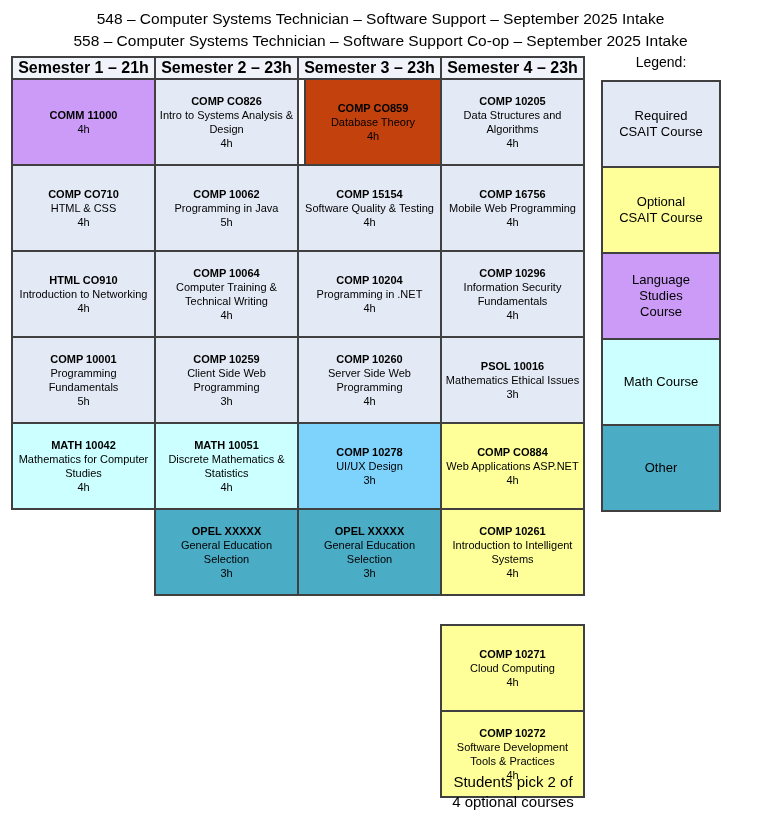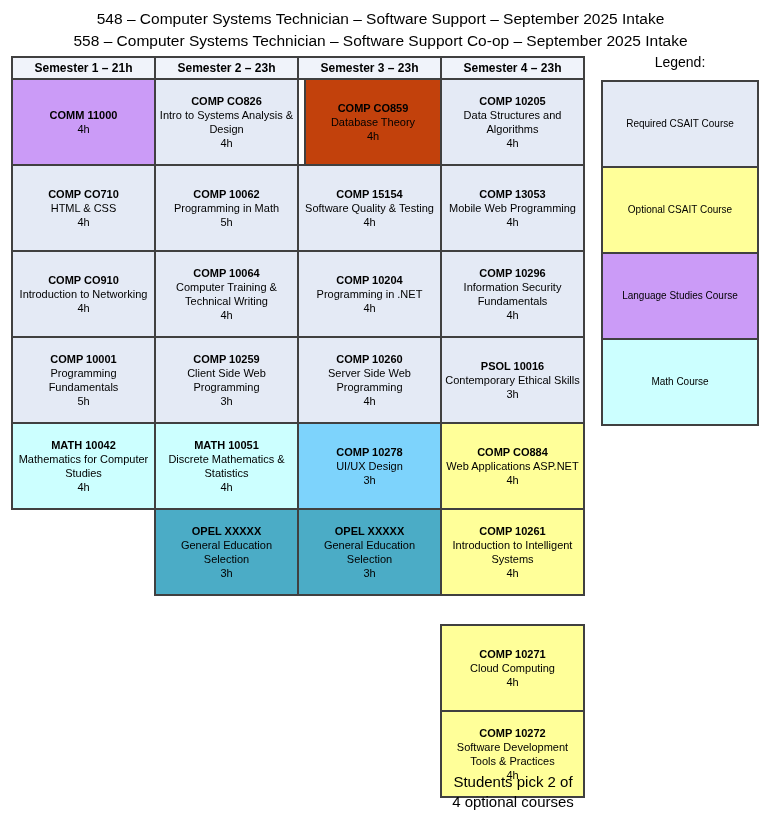--- a/index.html
+++ b/index.html
@@ -10,29 +10,29 @@
   .titles { position:absolute; top:8px; left:0; width:761px; text-align:center;
     font-size:15.5px; line-height:22px; }
   .course-table { position:absolute; left:11px; top:56px; display:flex; align-items:flex-start; }
   .col { width:145px; display:flex; flex-direction:column; }
   .col + .col { margin-left:-2px; }
   .cell {
     box-sizing:border-box; border:2px solid #404040; margin-top:-2px;
     height:88px; display:flex; flex-direction:column; align-items:center; justify-content:center;
     text-align:center; font-size:11px; line-height:14px; padding:2px 3px;
   }
-  .cell.header { height:24px; margin-top:0; font-weight:bold; font-size:12px;
+  .cell.header { height:24px; margin-top:0; font-weight:bold; font-size:16px;
     justify-content:center; }
   .cell .code { font-weight:bold; }
-  .legend-wrap { position:absolute; left:601px; top:52px; width:158px; }
+  .legend-wrap { position:absolute; left:601px; top:52px; width:120px; }
   .legend-title { text-align:center; font-size:14px; line-height:20px; margin-bottom:8px; }
   .legend-item {
     box-sizing:border-box; border:2px solid #404040; margin-top:-2px; height:88px;
     display:flex; align-items:center; justify-content:center; text-align:center;
-    font-size:10px; line-height:16px; padding:0 16px;
+    font-size:13px; line-height:16px; padding:0 16px;
   }
   .legend-item:first-child { margin-top:0; }
   .footnote { position:absolute; left:440px; top:772px; width:146px; text-align:center;
     font-size:15px; line-height:20px; }
 </style>
 </head>
 <body>
 
 <div class="page">
   <div class="titles">
@@ -46,21 +46,21 @@
         <div class="cell" style="background: rgb(203, 155, 247); border-color: rgb(64, 64, 64);">
           <div class="code">COMM 11000</div>
           <div class="hours">4h</div>
         </div>
         <div class="cell" style="background: rgb(228, 234, 245); border-color: rgb(64, 64, 64);">
           <div class="code">COMP CO710</div>
           <div class="name">HTML &amp; CSS</div>
           <div class="hours">4h</div>
         </div>
         <div class="cell" style="background: rgb(228, 234, 245); border-color: rgb(64, 64, 64);">
-          <div class="code">COMP CO910</div>
+          <div class="code">HTML CO910</div>
           <div class="name">Introduction to Networking</div>
           <div class="hours">4h</div>
         </div>
         <div class="cell" style="background: rgb(228, 234, 245); border-color: rgb(64, 64, 64);">
           <div class="code">COMP 10001</div>
           <div class="name">Programming Fundamentals</div>
           <div class="hours">5h</div>
         </div>
         <div class="cell" style="background: rgb(204, 255, 255); border-color: rgb(64, 64, 64);">
           <div class="code">MATH 10042</div>
@@ -70,21 +70,21 @@
       </div>
       <div class="col">
         <div class="cell header" style="background: rgb(240, 243, 250); border-color: rgb(64, 64, 64);">Semester 2 – 23h</div>
         <div class="cell" style="background: rgb(228, 234, 245); border-color: rgb(64, 64, 64);">
           <div class="code">COMP CO826</div>
           <div class="name">Intro to Systems Analysis &amp; Design</div>
           <div class="hours">4h</div>
         </div>
         <div class="cell" style="background: rgb(228, 234, 245); border-color: rgb(64, 64, 64);">
           <div class="code">COMP 10062</div>
-          <div class="name">Programming in Math</div>
+          <div class="name">Programming in Java</div>
           <div class="hours">5h</div>
         </div>
         <div class="cell" style="background: rgb(228, 234, 245); border-color: rgb(64, 64, 64);">
           <div class="code">COMP 10064</div>
           <div class="name">Computer Training &amp; Technical Writing</div>
           <div class="hours">4h</div>
         </div>
         <div class="cell" style="background: rgb(228, 234, 245); border-color: rgb(64, 64, 64);">
           <div class="code">COMP 10259</div>
           <div class="name">Client Side Web Programming</div>
@@ -135,32 +135,32 @@
         </div>
       </div>
       <div class="col">
         <div class="cell header" style="background: rgb(240, 243, 250); border-color: rgb(64, 64, 64);">Semester 4 – 23h</div>
         <div class="cell" style="background: rgb(228, 234, 245); border-color: rgb(64, 64, 64);">
           <div class="code">COMP 10205</div>
           <div class="name">Data Structures and Algorithms</div>
           <div class="hours">4h</div>
         </div>
         <div class="cell" style="background: rgb(228, 234, 245); border-color: rgb(64, 64, 64);">
-          <div class="code">COMP 13053</div>
+          <div class="code">COMP 16756</div>
           <div class="name">Mobile Web Programming</div>
           <div class="hours">4h</div>
         </div>
         <div class="cell" style="background: rgb(228, 234, 245); border-color: rgb(64, 64, 64);">
           <div class="code">COMP 10296</div>
           <div class="name">Information Security Fundamentals</div>
           <div class="hours">4h</div>
         </div>
         <div class="cell" style="background: rgb(228, 234, 245); border-color: rgb(64, 64, 64);">
           <div class="code">PSOL 10016</div>
-          <div class="name">Contemporary Ethical Skills</div>
+          <div class="name">Mathematics Ethical Issues</div>
           <div class="hours">3h</div>
         </div>
         <div class="cell" style="background: rgb(255, 255, 153); border-color: rgb(64, 64, 64);">
           <div class="code">COMP CO884</div>
           <div class="name">Web Applications ASP.NET</div>
           <div class="hours">4h</div>
         </div>
         <div class="cell" style="background: rgb(255, 255, 153); border-color: rgb(64, 64, 64);">
           <div class="code">COMP 10261</div>
           <div class="name">Introduction to Intelligent Systems</div>
@@ -179,20 +179,21 @@
       </div>
     </div>
 
   <div class="legend-wrap">
     <div class="legend-title">Legend:</div>
     <div id="legend-items">
         <div class="legend-item" style="background: rgb(228, 234, 245); border-color: rgb(64, 64, 64);">Required CSAIT Course</div>
         <div class="legend-item" style="background: rgb(255, 255, 153); border-color: rgb(64, 64, 64);">Optional CSAIT Course</div>
         <div class="legend-item" style="background: rgb(203, 155, 247); border-color: rgb(64, 64, 64);">Language Studies Course</div>
         <div class="legend-item" style="background: rgb(204, 255, 255); border-color: rgb(64, 64, 64);">Math Course</div>
+        <div class="legend-item" style="background: rgb(75, 172, 198); border-color: rgb(64, 64, 64);">Other</div>
       </div>
   </div>
 
   <div class="footnote">
     <div>Students pick 2 of</div>
     <div>4 optional courses</div>
   </div>
 </div>
 
 </body></html>

